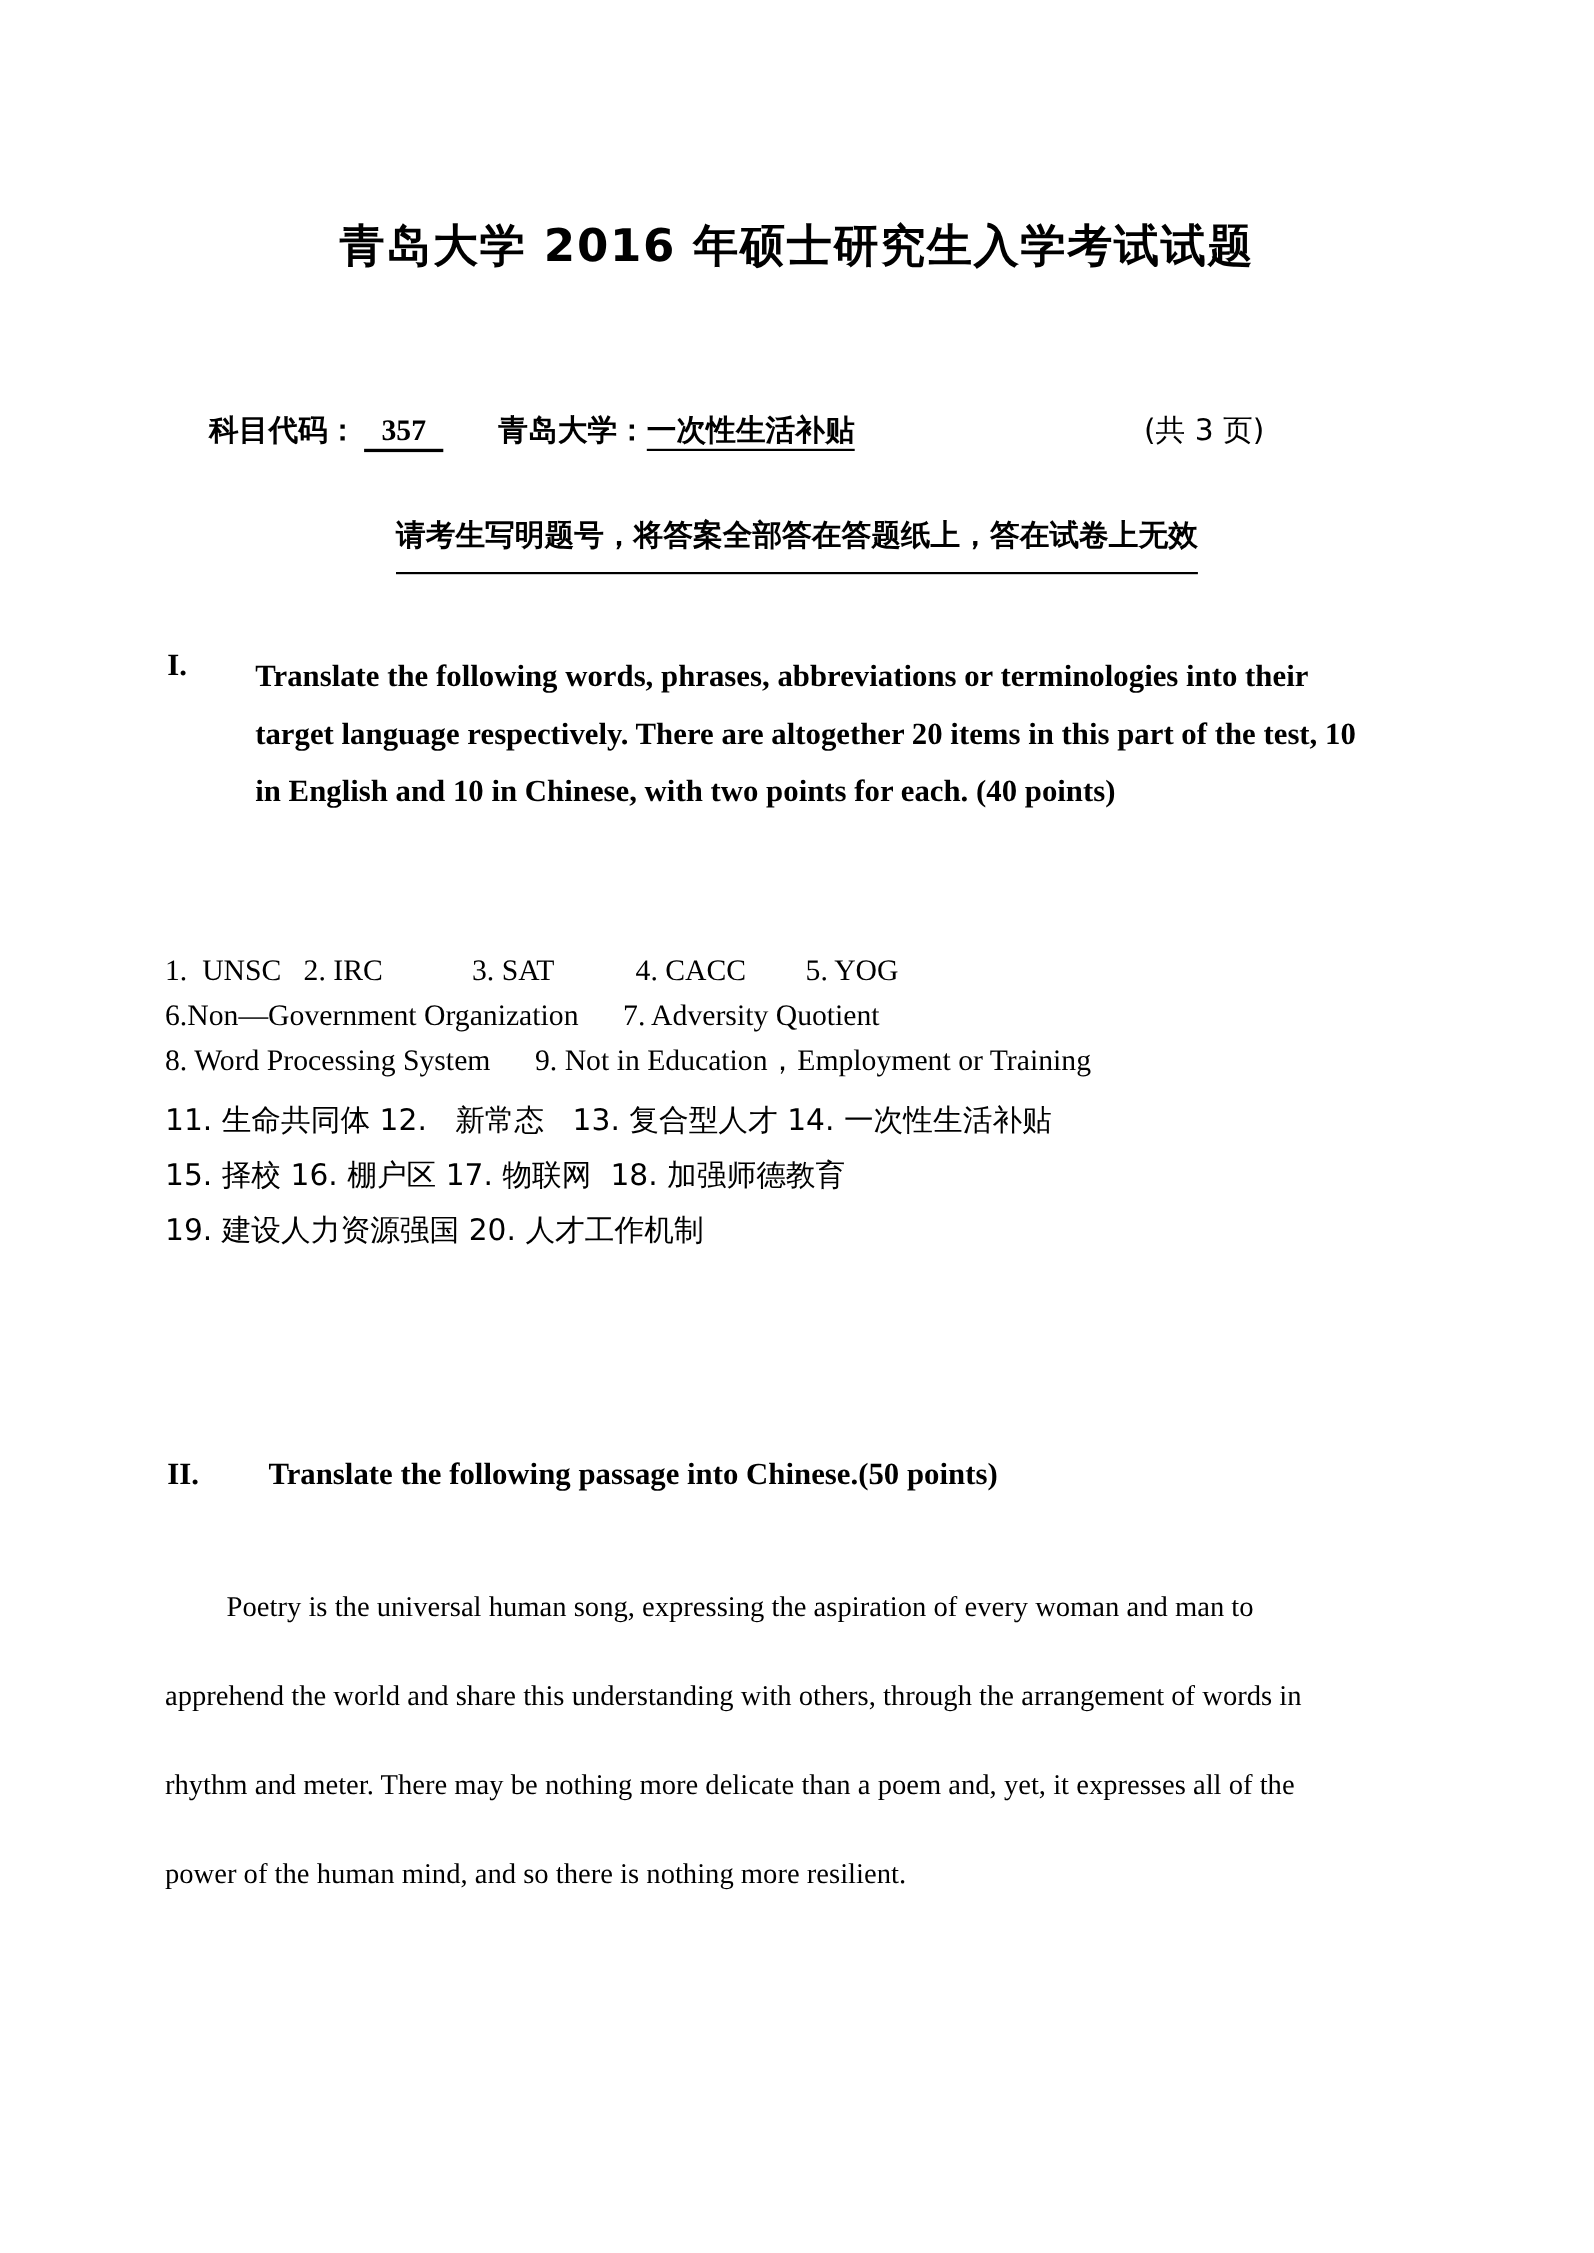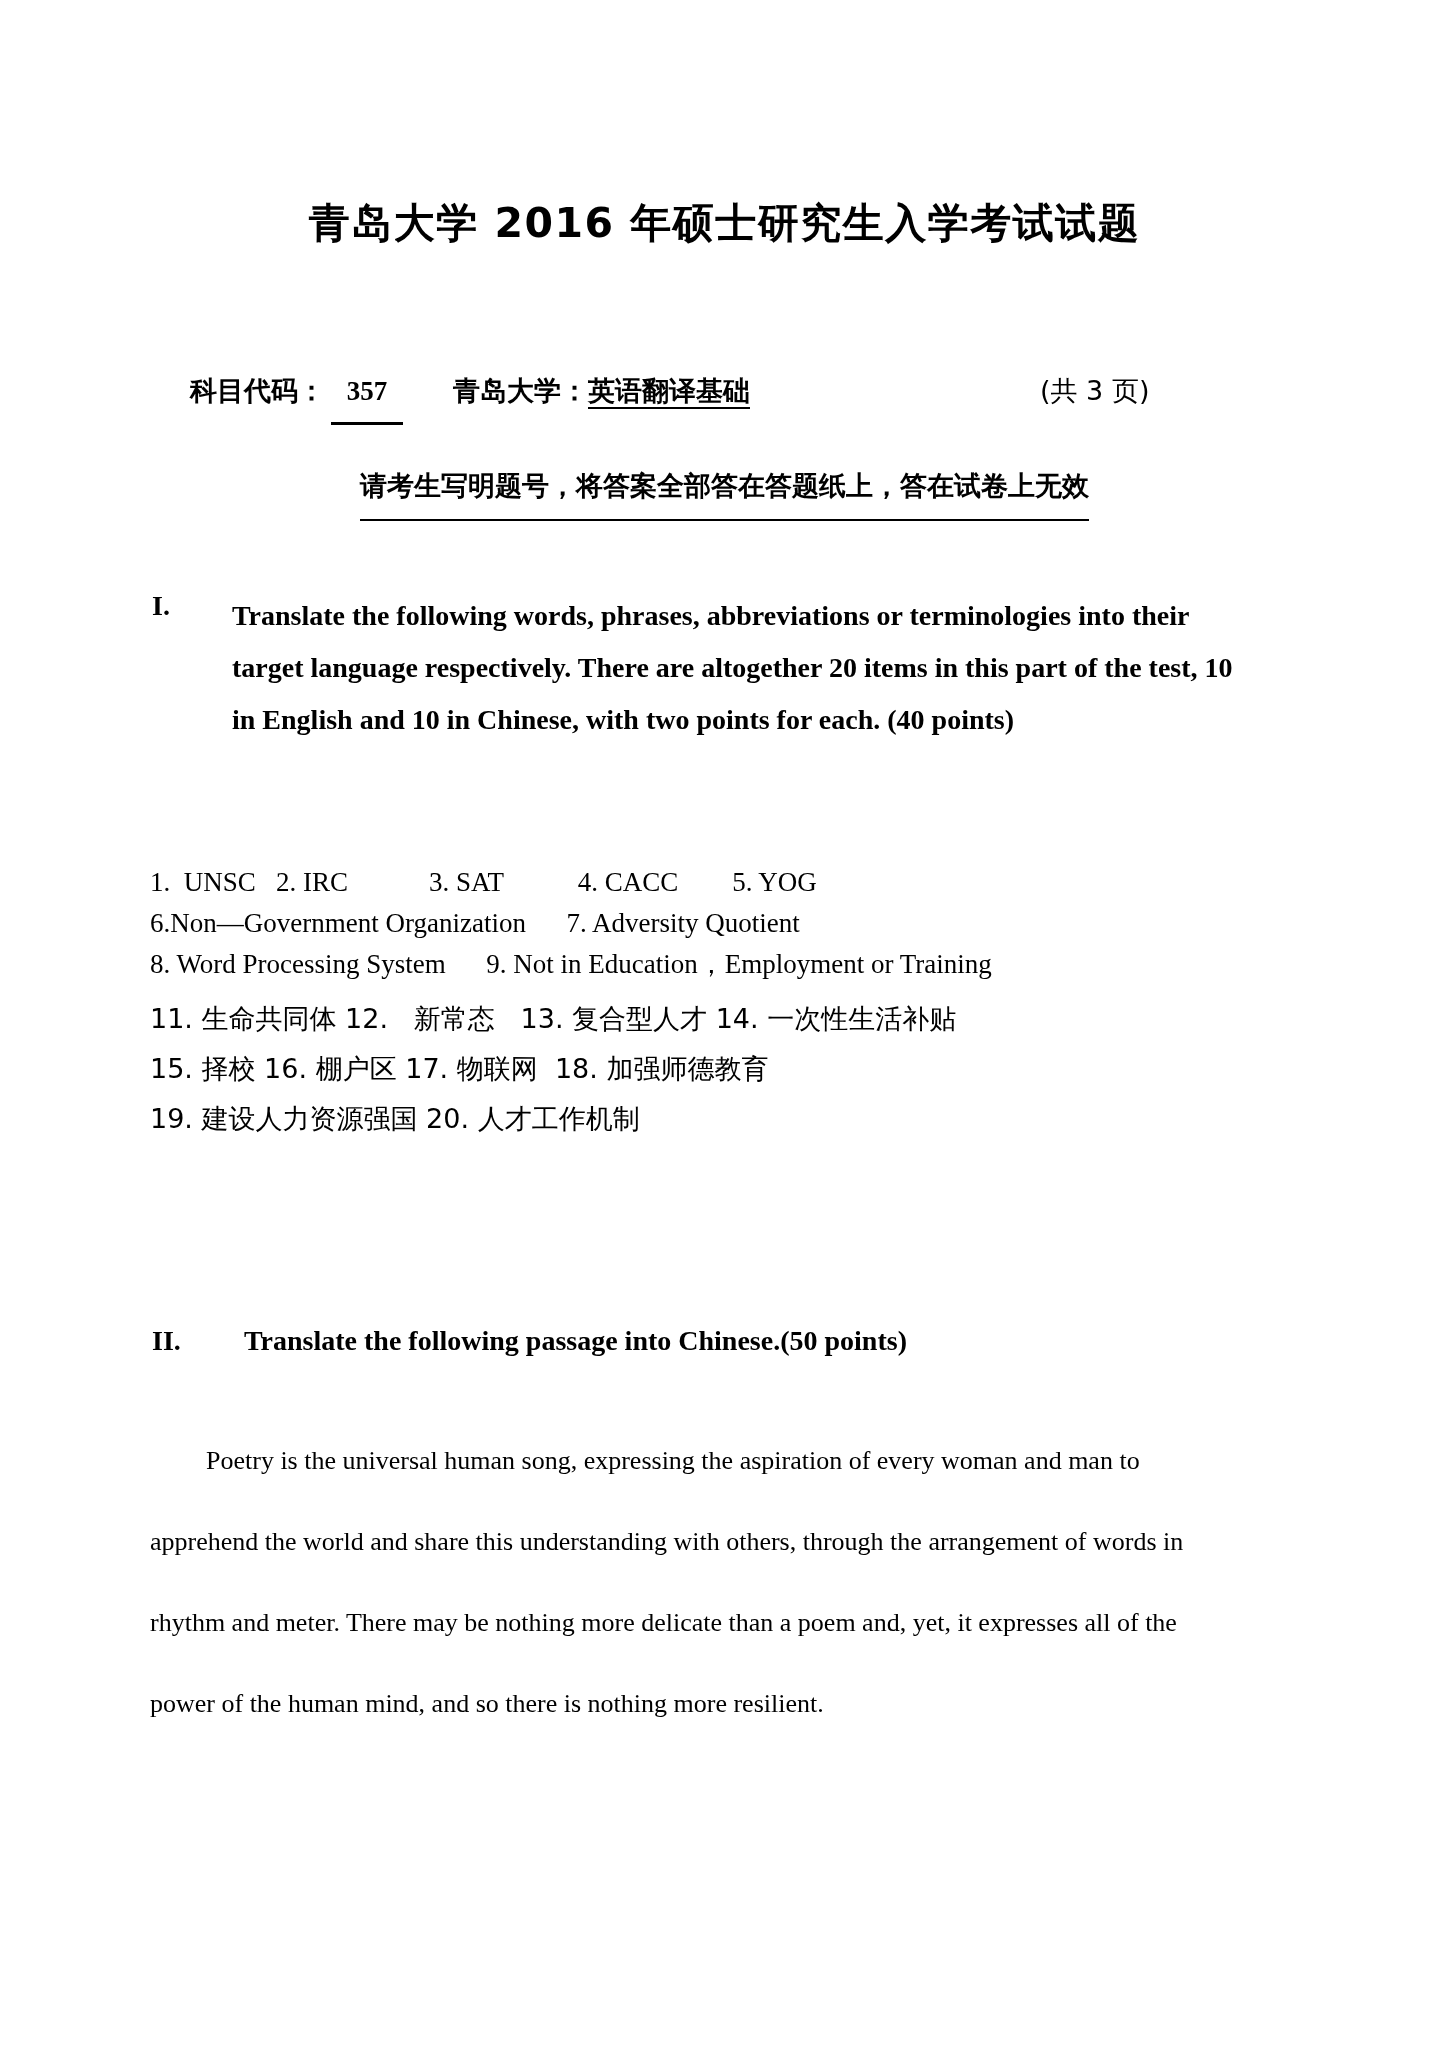--- a/index.html
+++ b/index.html
@@ -52,21 +52,21 @@
     font-weight: bold;
     font-size: 27px;
     white-space: nowrap;
   }
   .subject-row .code-val {
     display: inline-block;
     min-width: 72px;
     text-align: center;
     border-bottom: 3px solid #000;
     margin: 0 6px;
-    padding-bottom: 15px;
+    padding-bottom: 1px;
     font-family: "Liberation Serif", "DejaVu Serif", serif;
     font-weight: bold;
   }
   .subject-row .gap-a { display: inline-block; width: 44px; }
   .subject-row .name-val {
     border-bottom: 2px solid #000;
     padding-bottom: 1px;
   }
   .subject-row .pages {
     position: absolute;
@@ -170,21 +170,21 @@
 </style>
 </head>
 <body>
 
 <div class="page">
   <div class="content">
 
     <div class="doc-title">青岛大学 2016 年硕士研究生入学考试试题</div>
 
     <div class="subject-row">
-      <span>科目代码：</span><span class="code-val">357</span><span class="gap-a"></span><span>青岛大学：</span><span class="name-val">英语翻译基础</span>
+      <span>科目代码：</span><span class="code-val">357</span><span class="gap-a"></span><span>青岛大学：</span><span class="name-val">一次性生活补贴</span>
       <span class="pages">(共 3 页)</span>
     </div>
 
     <div class="notice">
       <span>请考生写明题号，将答案全部答在答题纸上，答在试卷上无效</span>
     </div>
 
     <div class="sec1">
       <div class="marker">I.</div>
       <div class="body">Translate the following words, phrases, abbreviations or terminologies    into their target language respectively. There are altogether 20 items in this part of the test, 10 in English and 10 in Chinese, with two points for each. (40 points)</div>

